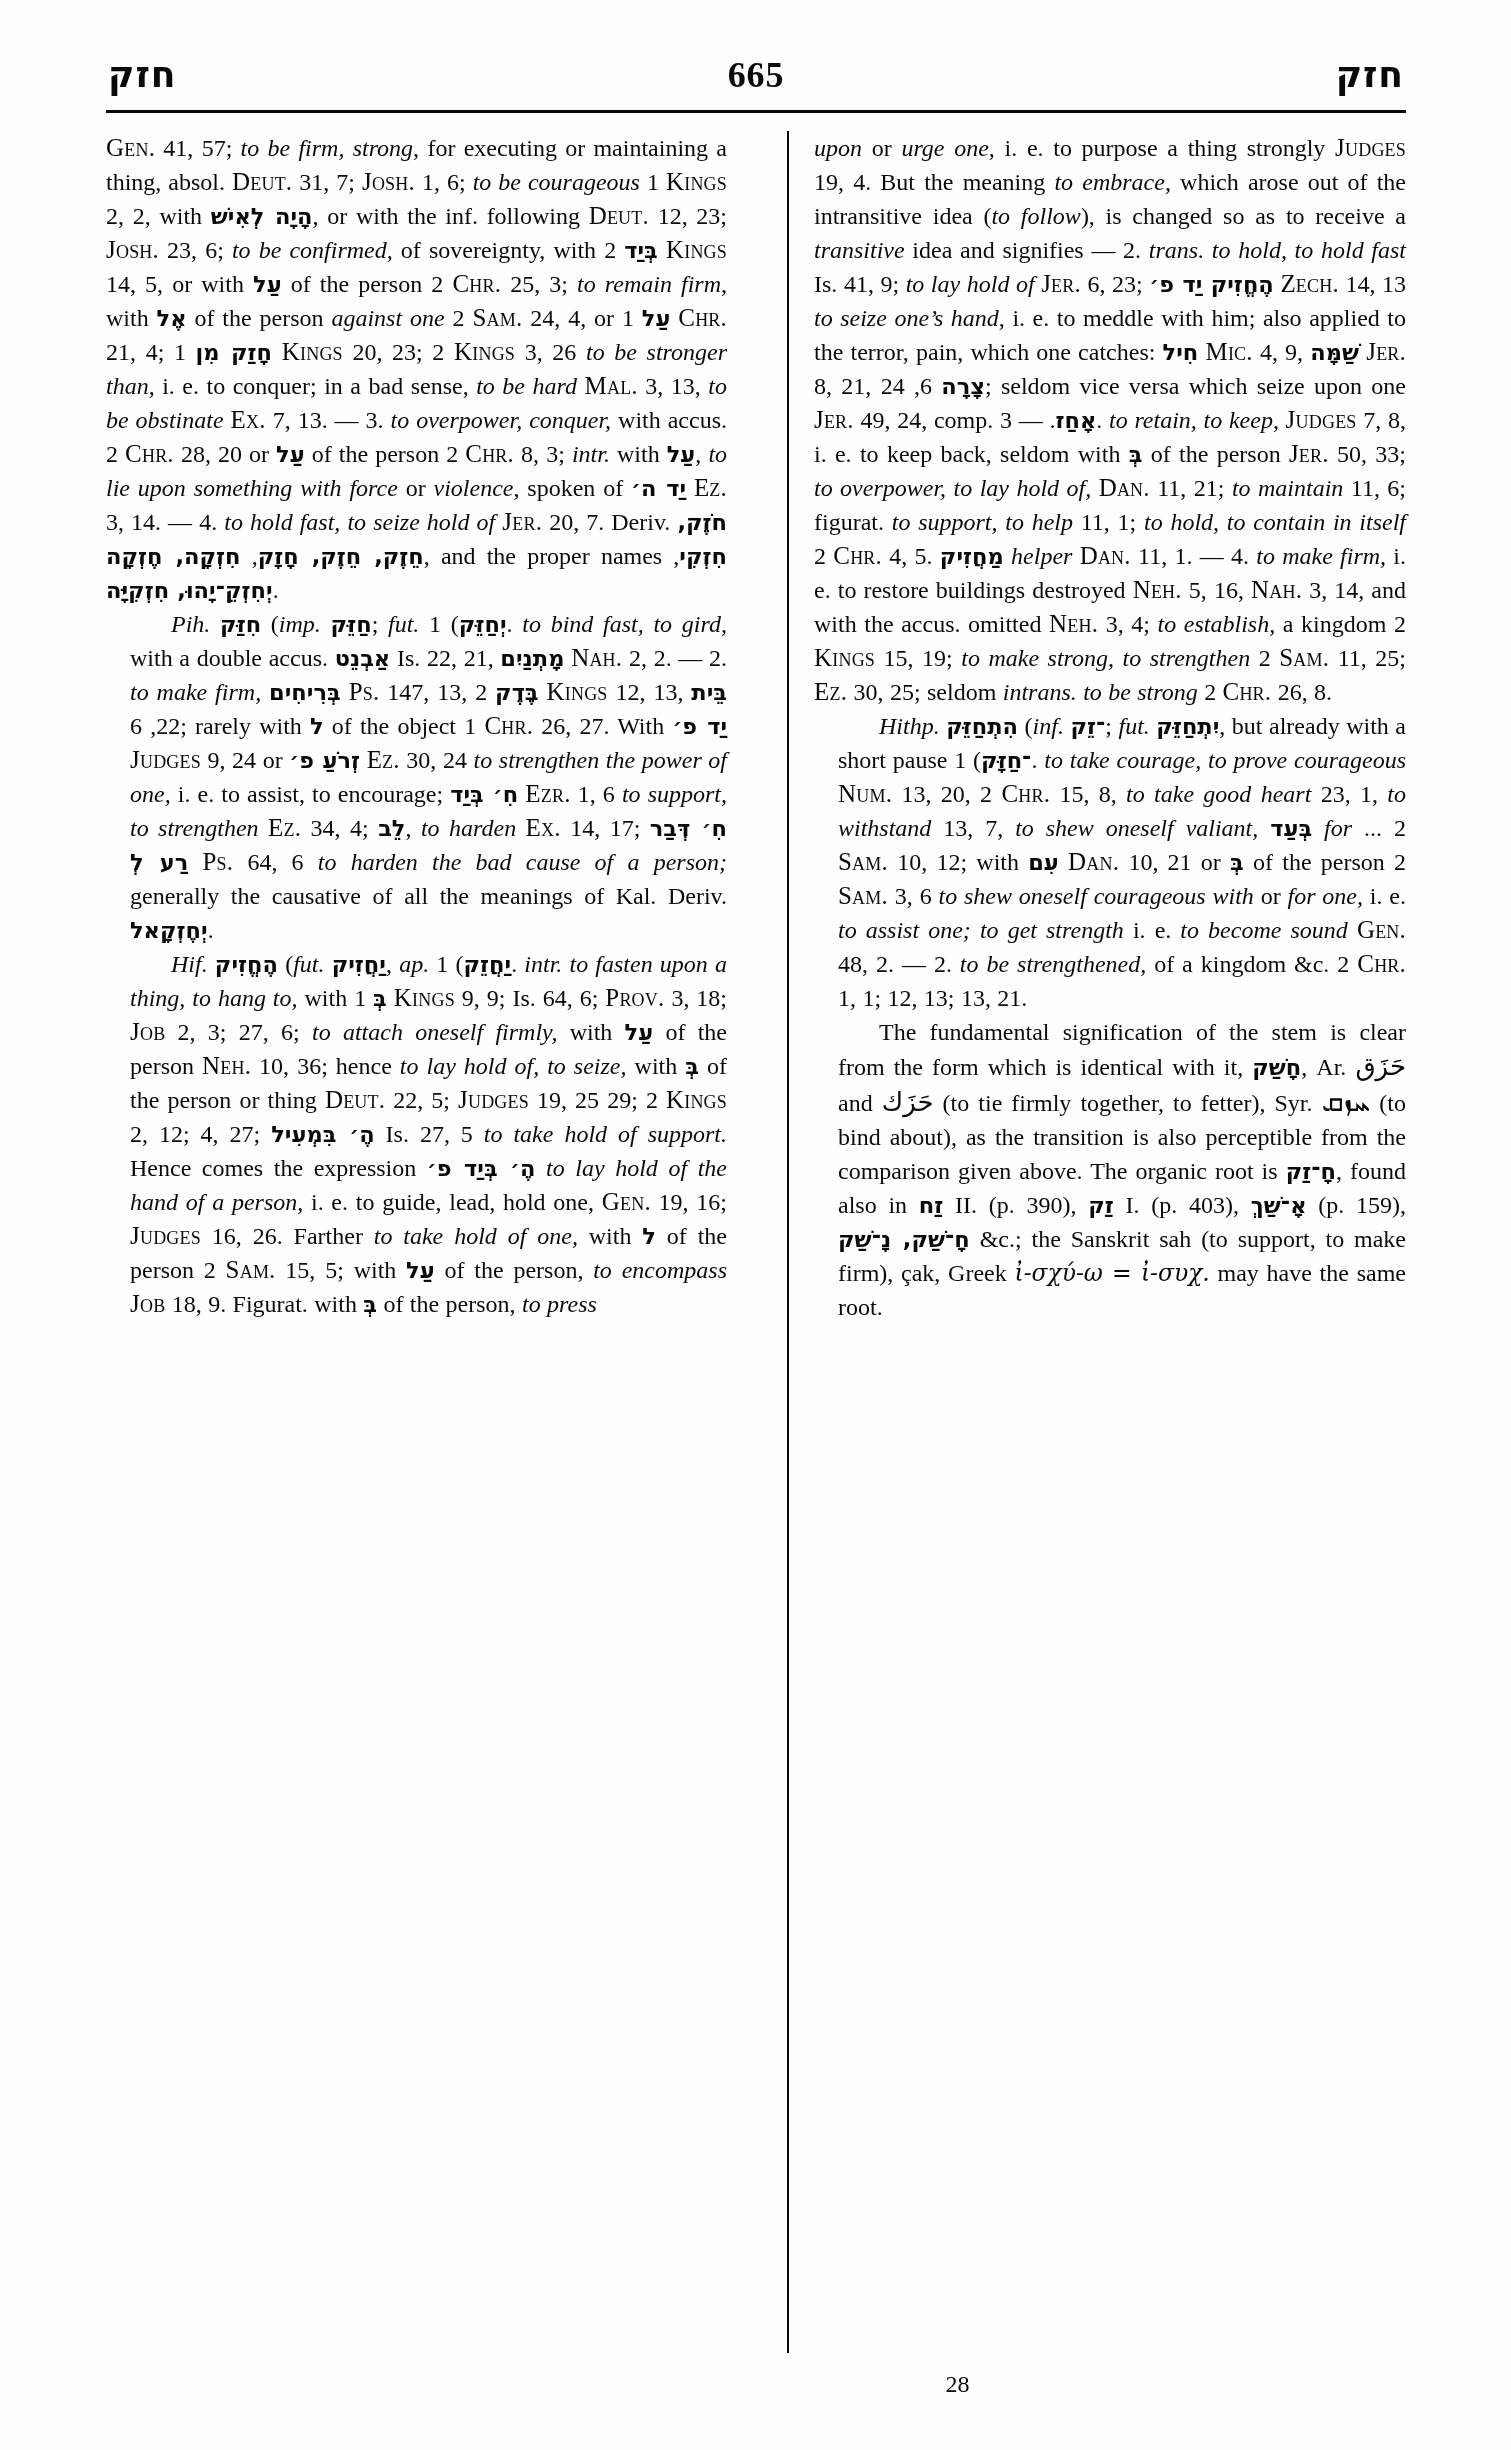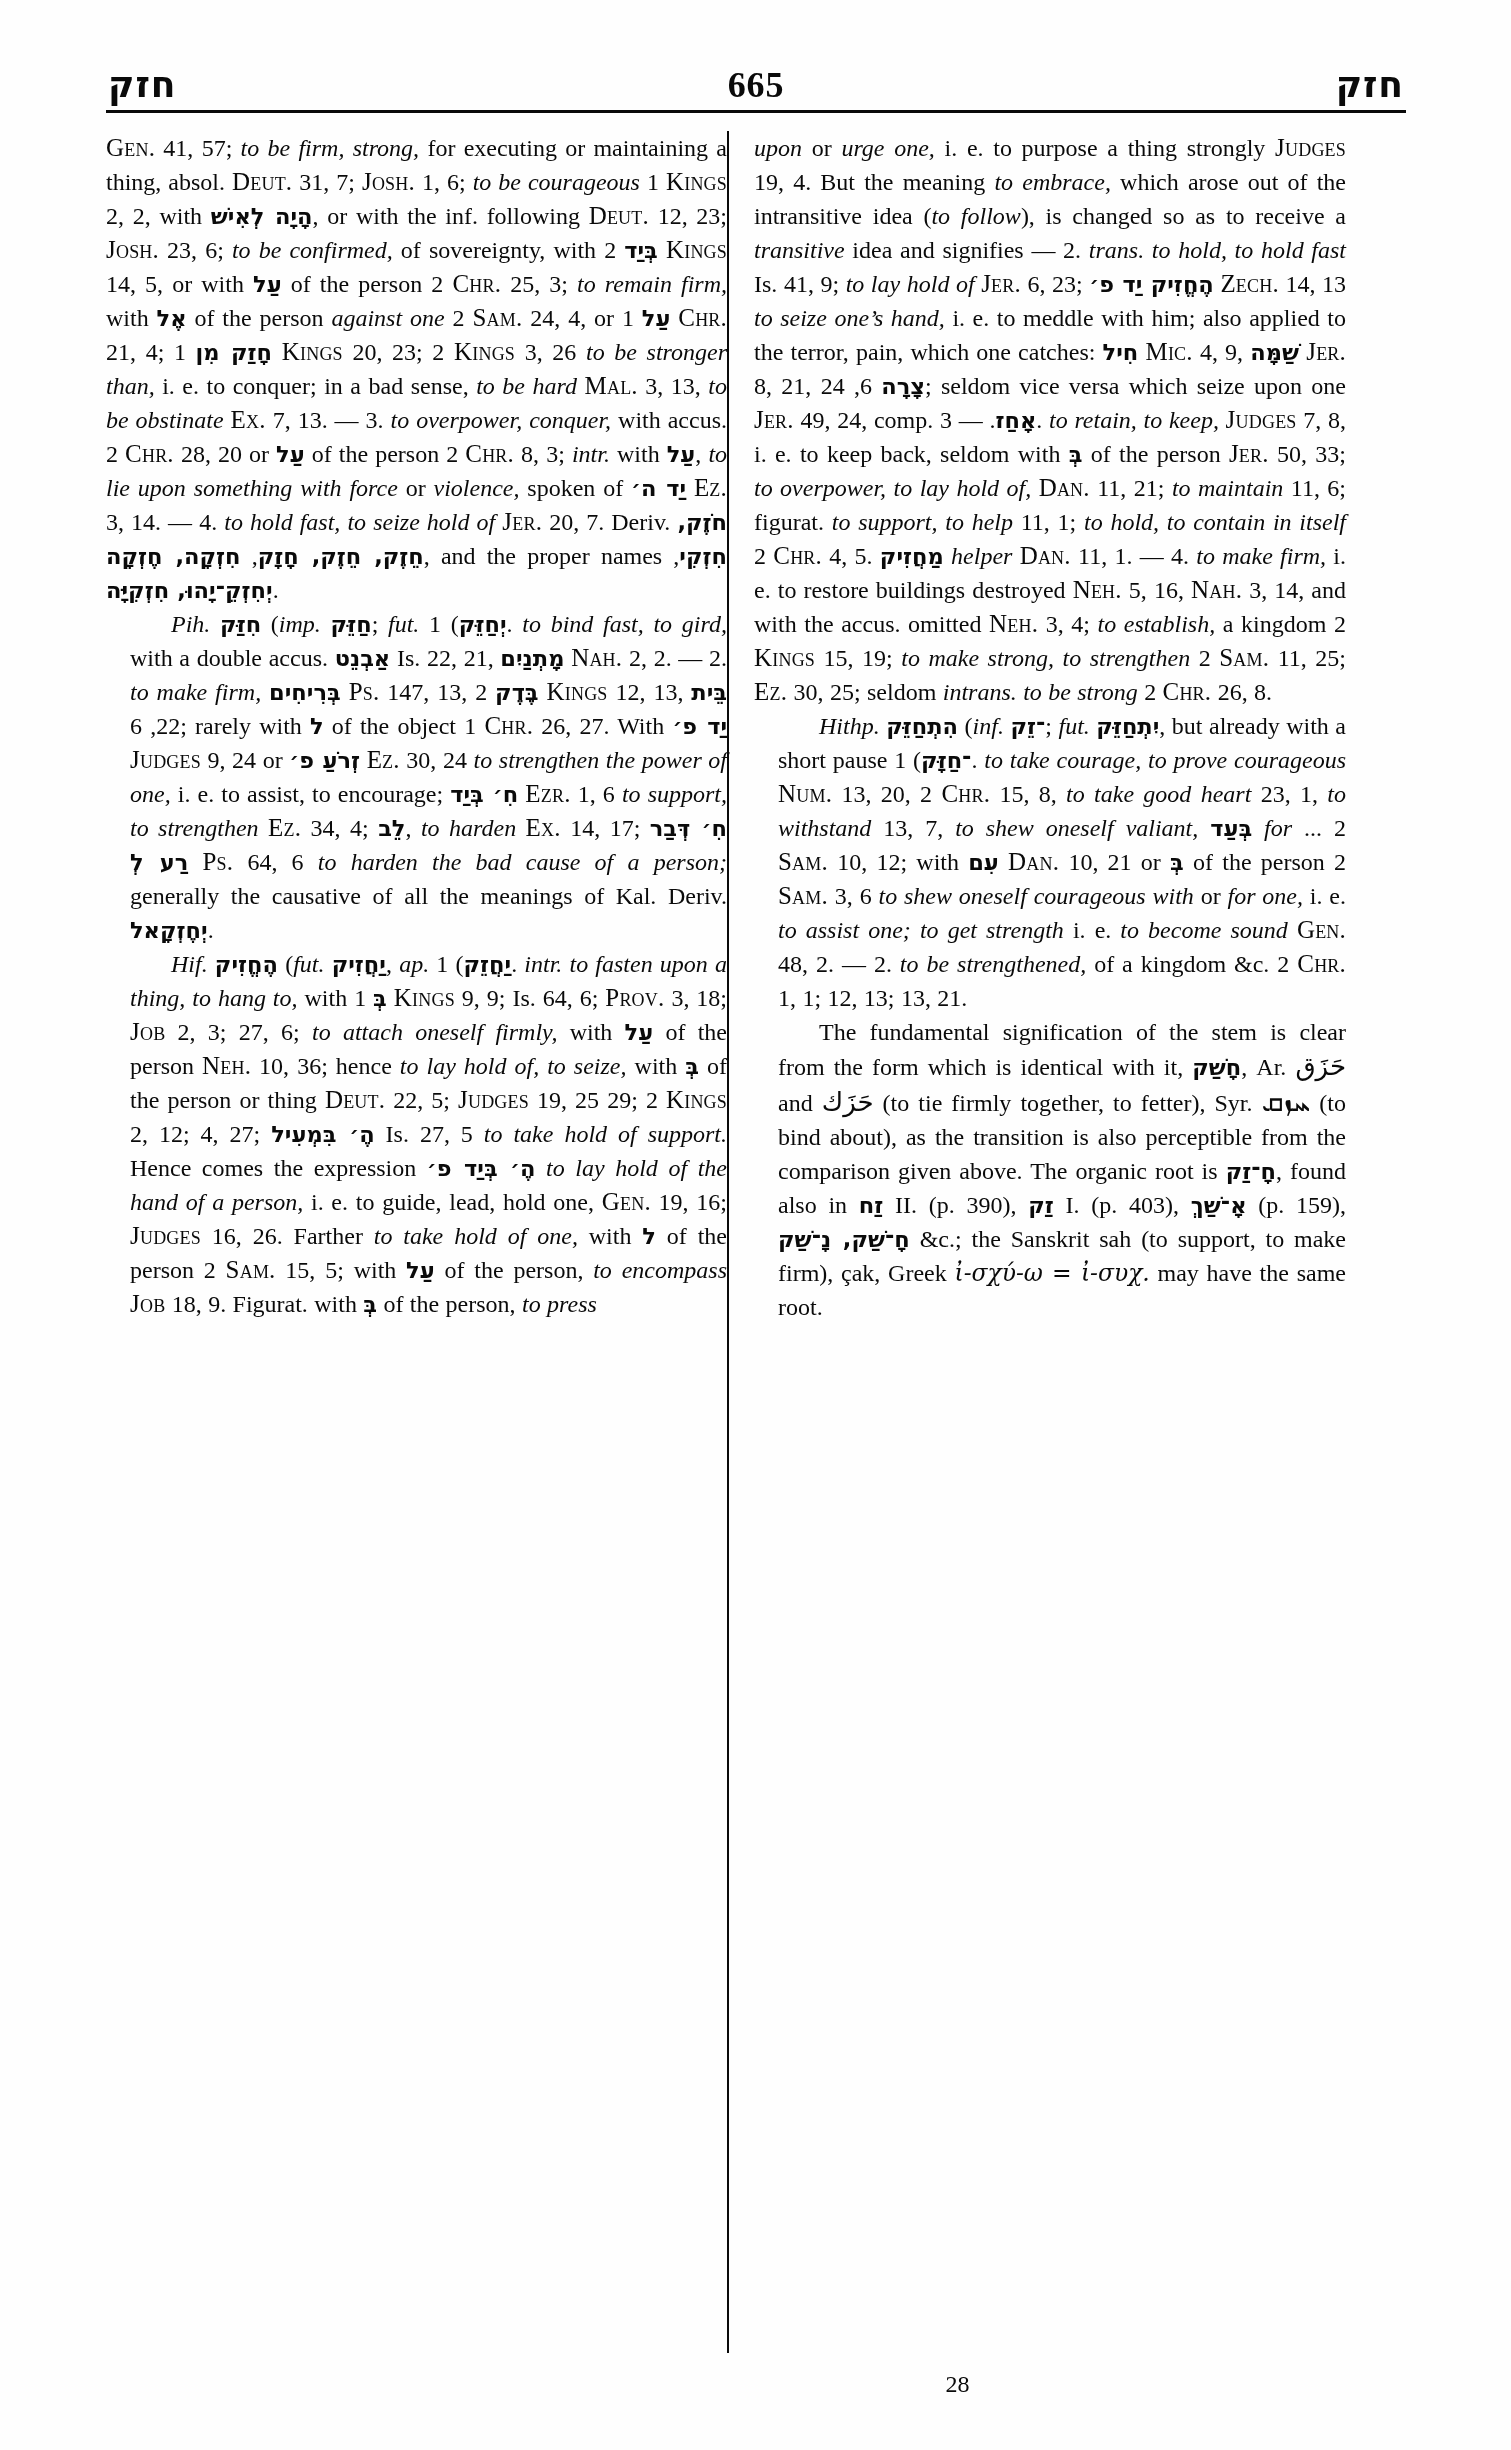--- a/index.html
+++ b/index.html
@@ -17,21 +17,21 @@
     padding:0;
     overflow:hidden;
     background:#fefefe;
   }
 
   
   .runhead{
     position:absolute;
     left:108px;right:108px;top:47px;
     height:56px;
-    display:flex;align-items:flex-end;justify-content:space-between;
+    display:flex;align-items:center;justify-content:space-between;
   }
   .runhead .heb{
     font-family:"DejaVu Sans",sans-serif;
     font-size:36px;font-weight:700;line-height:1;
     letter-spacing:0.9px;
     direction:rtl;unicode-bidi:bidi-override;
   }
   .runhead .folio{
     font-size:36px;font-weight:700;line-height:1;
     letter-spacing:0.9px;
@@ -40,20 +40,21 @@
     position:absolute;left:106px;right:106px;top:110px;
     height:2.7px;background:#0a0a0a;
   }
 
   
   .cols{
     position:absolute;
     left:106px;right:106px;top:131px;
     height:2222px;
     display:flex;
+    justify-content:space-between;
   }
   .col{
     width:621px;
     font-size:24px;
     line-height:34px;
     text-align:justify;
     text-justify:inter-word;
     -webkit-hyphens:none;hyphens:none;
     word-spacing:0.4px;
   }

